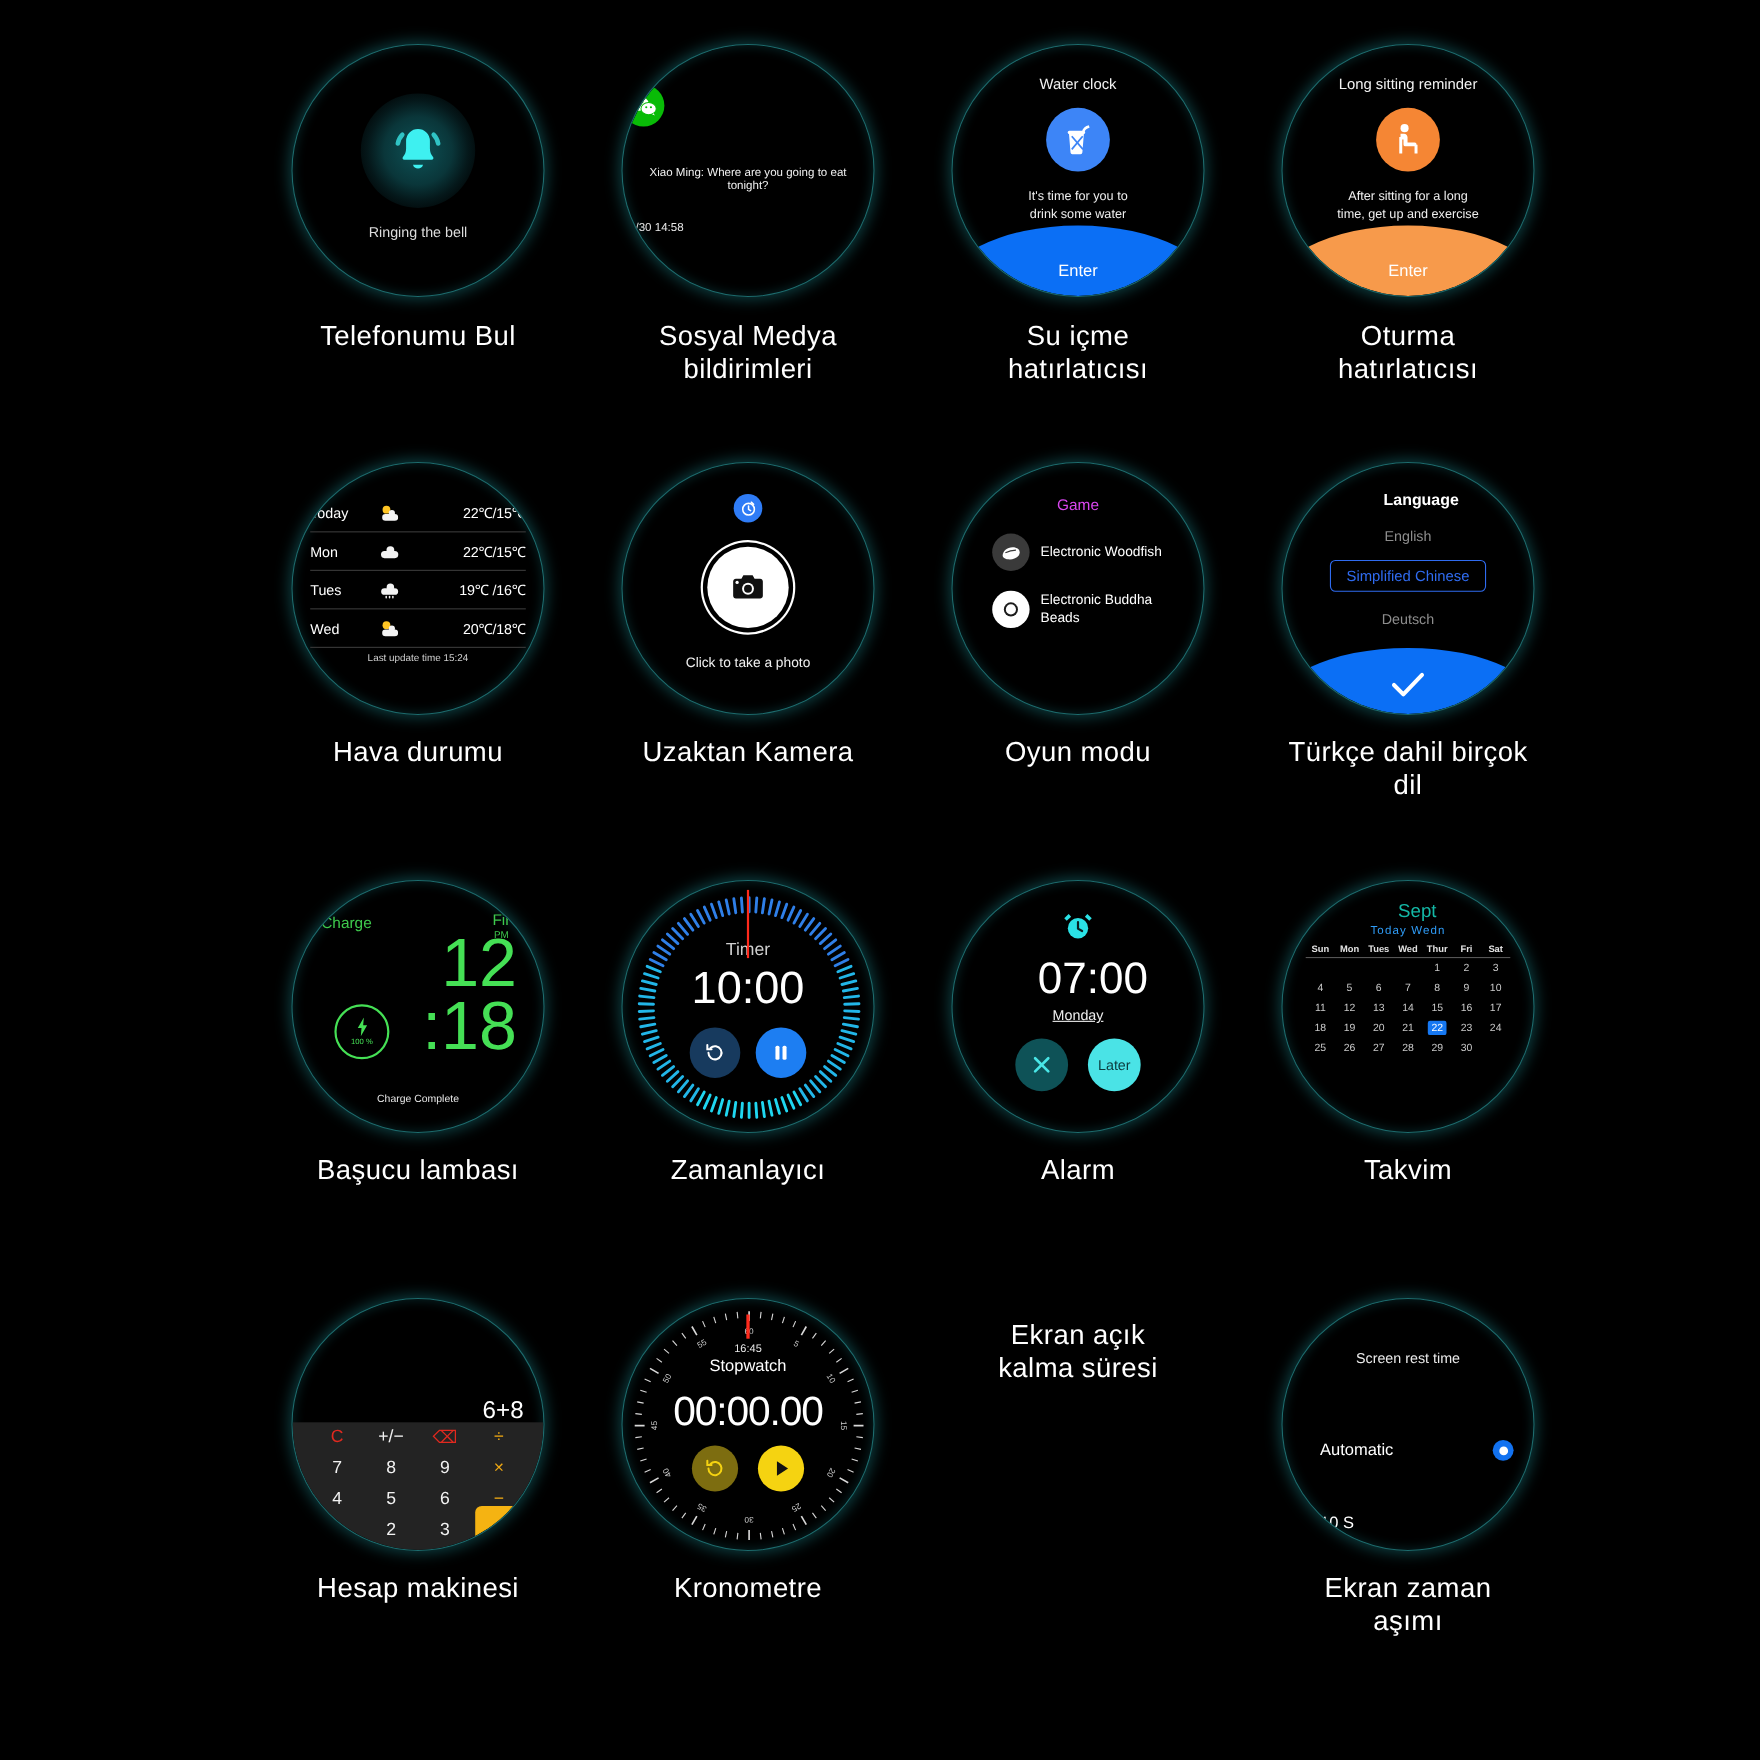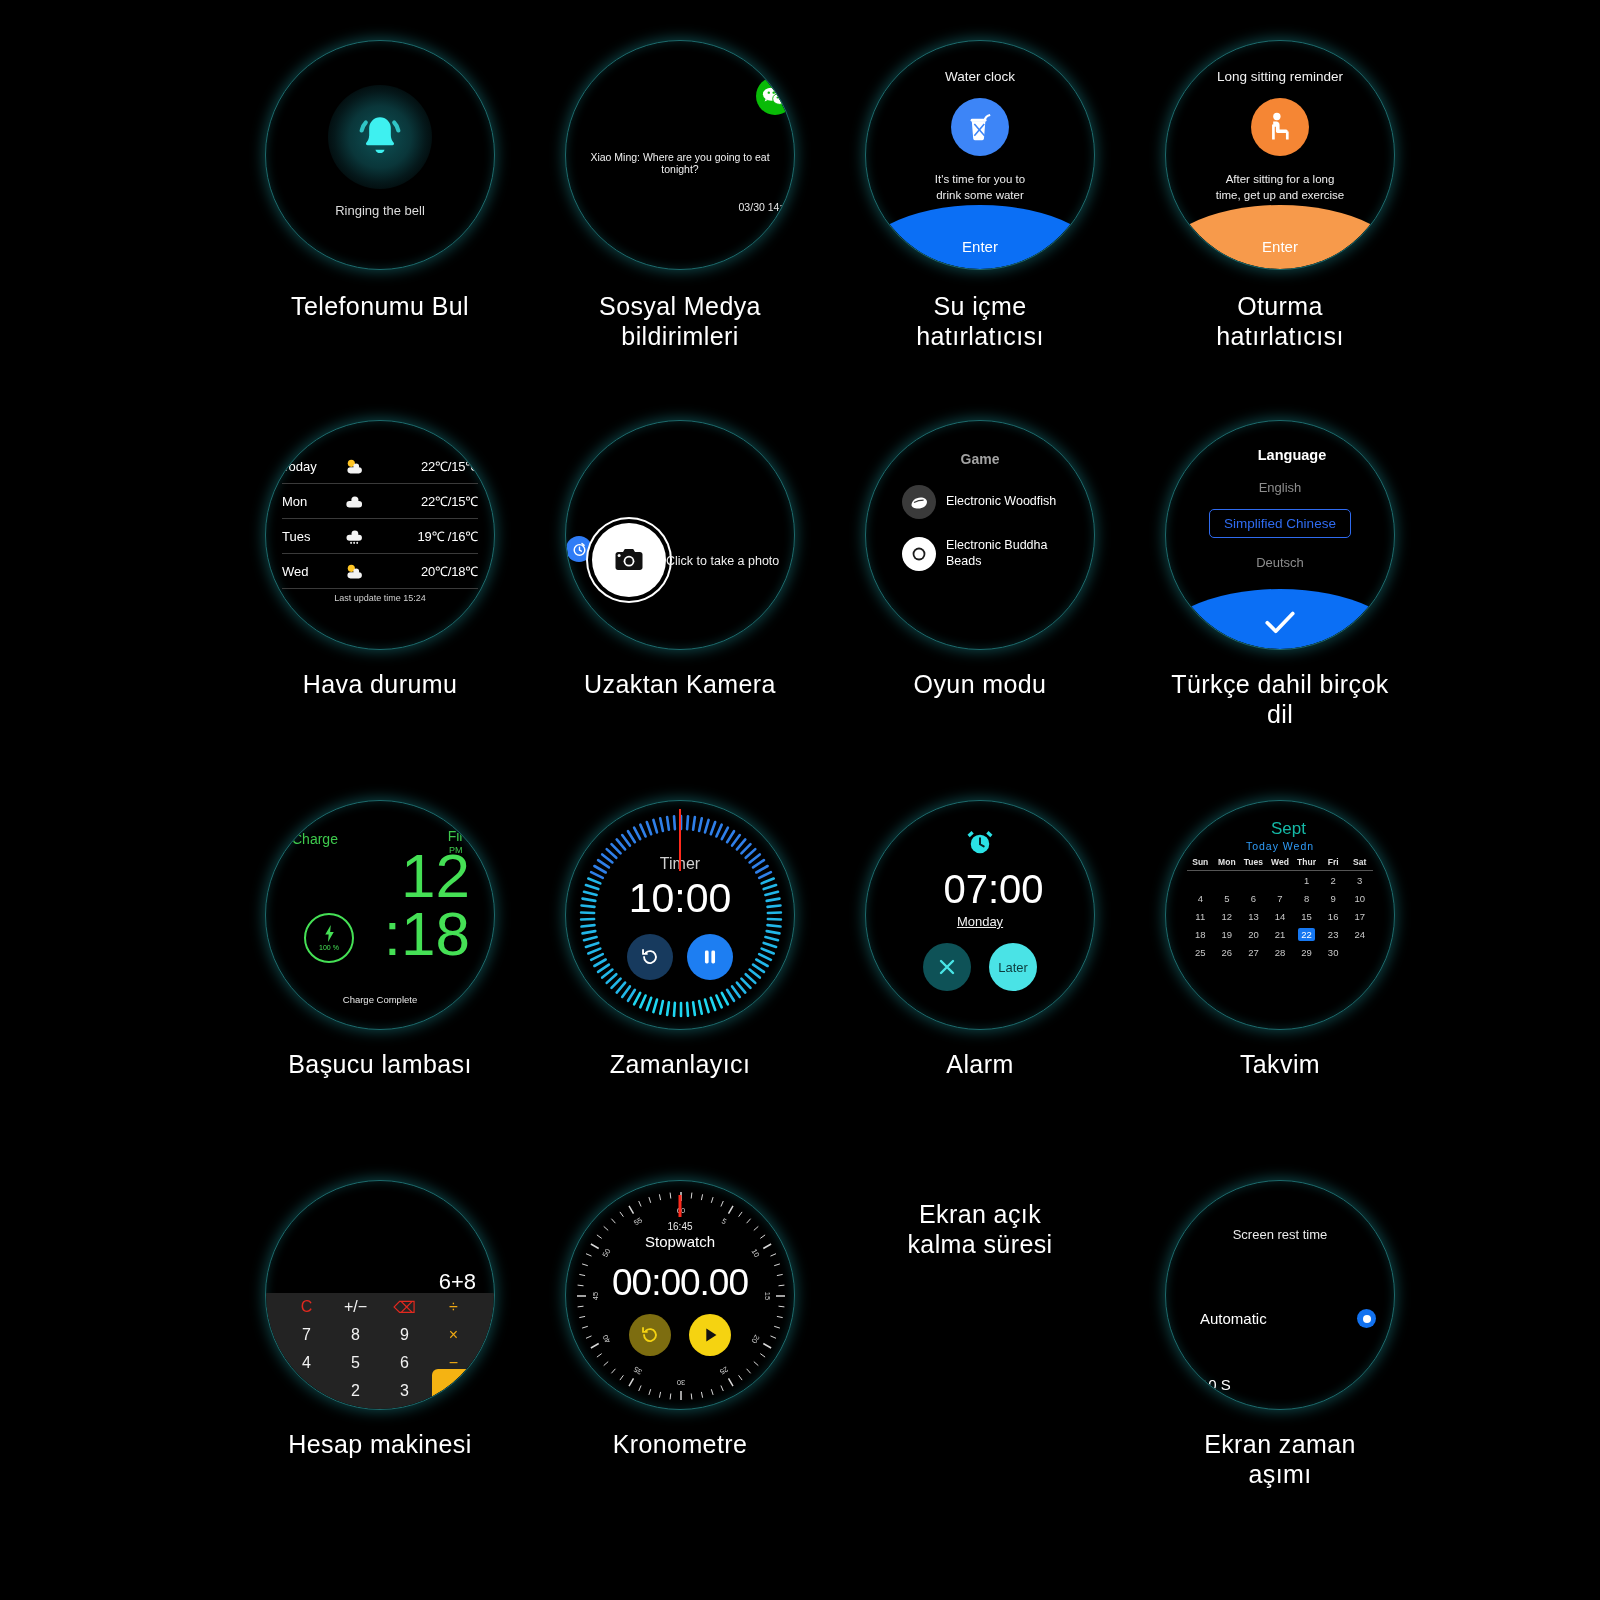--- a/index.html
+++ b/index.html
@@ -59,21 +59,21 @@
   .bellwrap {
     width: 104px; height: 104px; border-radius: 50%;
     background: radial-gradient(circle, rgba(24,150,158,0.55) 0%, rgba(22,120,128,0.45) 42%, rgba(16,80,88,0.30) 62%, rgba(8,40,45,0.12) 80%, rgba(0,0,0,0) 100%);
     display:flex; align-items:center; justify-content:center;
     margin-bottom: 14px; margin-top: -8px;
   }
   .bellwrap svg { width: 50px; height: 50px; }
   .fp-label { font-size: 13px; color: #dcdcdc; }
 
   
-  .social { display:flex; flex-direction:column; align-items:flex-end; height:100%; padding-top: 36px; }
+  .social { display:flex; flex-direction:column; align-items:flex-start; height:100%; padding-top: 36px; }
   .wc-icon { width:38px; height:38px; border-radius:50%; background:#09bb07; display:flex; align-items:center; justify-content:center;}
   .wc-icon svg { width: 26px; height: 20px; }
   .social-msg { font-size: 10.5px; margin-top: 36px; color:#f0f0f0; padding:0 22px; text-align:center; }
   .social-time { font-size: 10.5px; margin-top: 26px; color:#e8e8e8; }
 
   
   .rem { display:flex; flex-direction:column; align-items:center; height:100%; padding-top: 28px; position:relative; }
   .rem-title { font-size: 13.5px; color:#f2f2f2; }
   .rem-icon { width:58px; height:58px; border-radius:50%; display:flex; align-items:center; justify-content:center; margin-top: 14px; }
   .rem-icon.blue { background:#3d85f7; }
@@ -92,34 +92,34 @@
   
   .weather { height:100%; padding: 28px 16px 0 16px; display:flex; flex-direction:column; }
   .wrow { display:flex; align-items:center; height: 35px; border-bottom:1px solid #3a3a3a; font-size: 13px; }
   .wrow:last-of-type { border-bottom: none; }
   .wday { width: 52px; color:#fff; }
   .wic { width: 40px; display:flex; justify-content:center; }
   .wtemp { flex:1; text-align:right; color:#fff; letter-spacing:-0.2px; }
   .wfoot { text-align:center; font-size: 9px; color:#cfcfcf; margin-top: 4px; }
 
   
-  .camera { display:flex; flex-direction:row; align-items:center; height:100%; padding-top: 28px; }
+  .camera { display:flex; flex-direction:column; align-items:center; height:100%; padding-top: 28px; }
   .cam-timer { width:26px; height:26px; border-radius:50%; background:#2f7cf6; display:flex; align-items:center; justify-content:center; }
   .cam-timer svg { width:17px; height:17px; }
   .cam-shutter {
     width: 74px; height:74px; border-radius:50%; background:#fff; margin-top: 22px;
     display:flex; align-items:center; justify-content:center;
     box-shadow: 0 0 0 4px #000, 0 0 0 6px #fff;
   }
   .cam-shutter svg { width: 36px; height:36px; }
   .cam-label { font-size: 12.5px; margin-top: 24px; color:#efefef; }
 
   
   .game { height:100%; padding-top: 30px; display:flex; flex-direction:column; align-items:center; }
-  .game-title { font-size: 14px; color:#a3a3a3;font-weight:bold; }
+  .game-title { font-size: 14px; color:#d946ef; }
   .game-item { display:flex; align-items:center; width: 100%; padding-left: 36px; margin-top: 18px; }
   .game-ic { width:34px; height:34px; border-radius:50%; display:flex; align-items:center; justify-content:center; flex:none;}
   .game-ic.dark { background:#3a3a3a; }
   .game-ic.light { background:#fff; }
   .game-ic svg { width:24px; height:24px; }
   .game-lbl { font-size: 12.5px; margin-left: 10px; line-height:1.25; color:#fff; white-space:pre-line;}
 
   
   .lang { height:100%; padding-top: 26px; display:flex; flex-direction:column; align-items:center; position:relative;}
   .lang-title { font-size: 14.5px; font-weight:700; color:#fff;padding-left:24px; }

